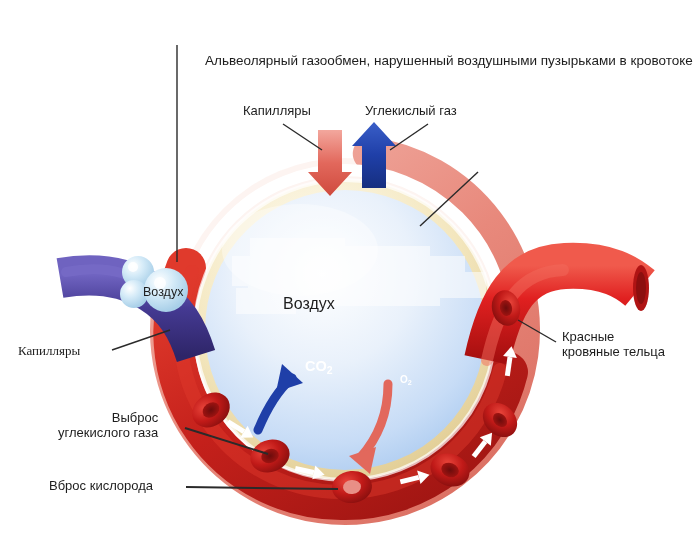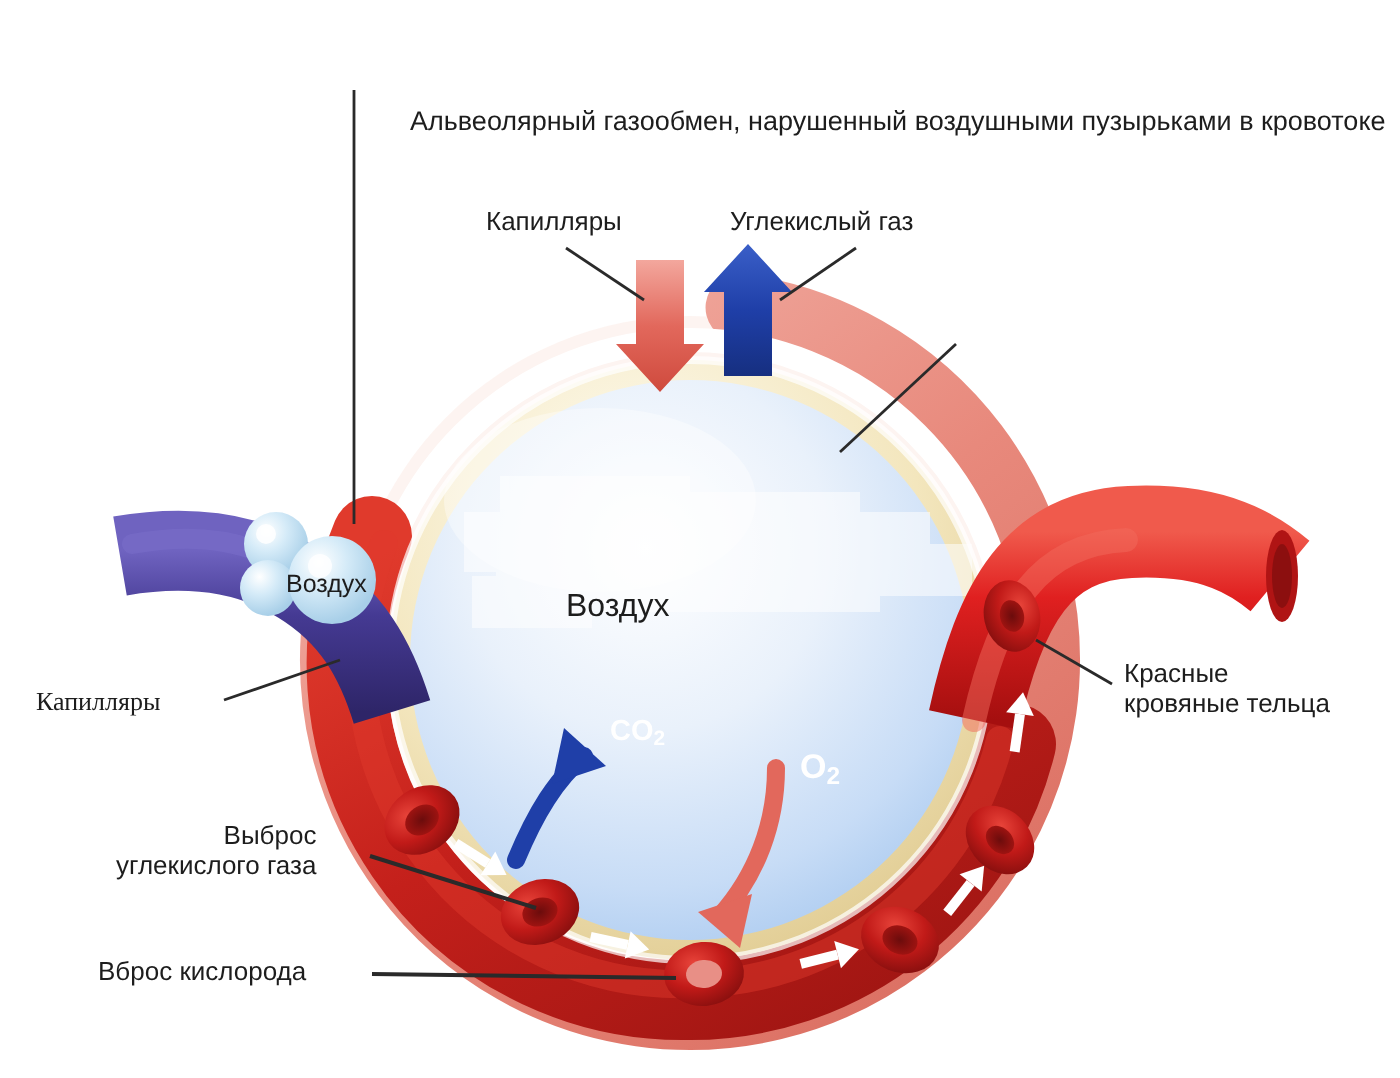--- a/index.html
+++ b/index.html
@@ -22,21 +22,21 @@
   #label-co2-top{left:365px;top:103px;}
   #label-alveolar-wall{left:483px;top:155px;}
   #label-capillaries{left:18px;top:343px;font-family:Liberation Serif, serif;}
   #label-rbc{left:562px;top:329px;}
   #label-co2-release{left:58px;top:410px;text-align:right;}
   #label-o2-intake{left:49px;top:478px;}
   #label-air-bubble{left:143px;top:285px;font-size:12.5px;}
   #label-air-center{left:283px;top:296px;font-size:16px;}
   .gaslabel{position:absolute;color:#ffffff;font-weight:bold;margin-left:44px;}
   #label-co2-inner{left:261px;top:358px;font-size:14.5px;}
-  #label-o2-inner{left:356px;top:374px;font-size:17px;}
+  #label-o2-inner{left:356px;top:374px;font-size:10px;}
   .sub{font-size:0.72em;vertical-align:-0.25em;}
 </style>
 </head>
 <body>
 
 <div class="stage">
 
   <svg class="diagram" viewBox="0 0 700 539">
     <defs>
       <radialGradient id="gAlvInner" cx="42%" cy="30%" r="78%">

